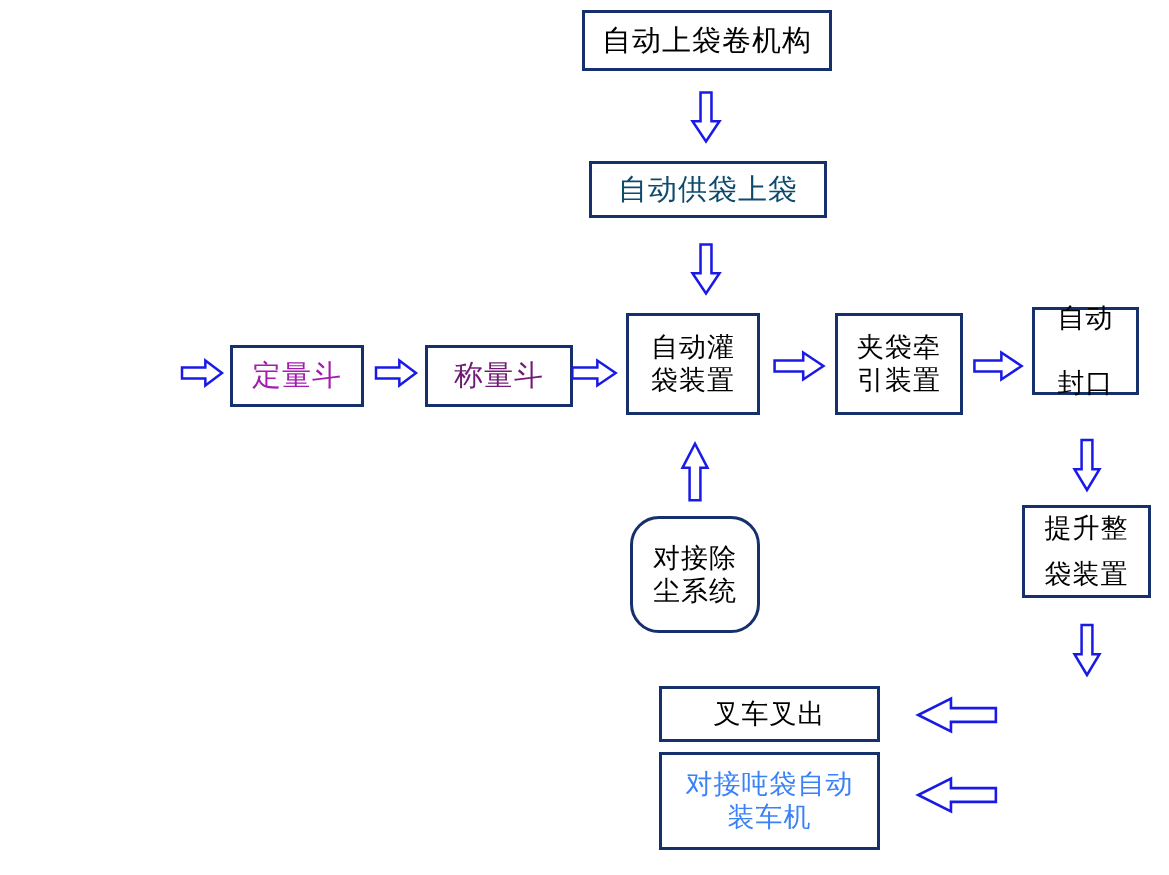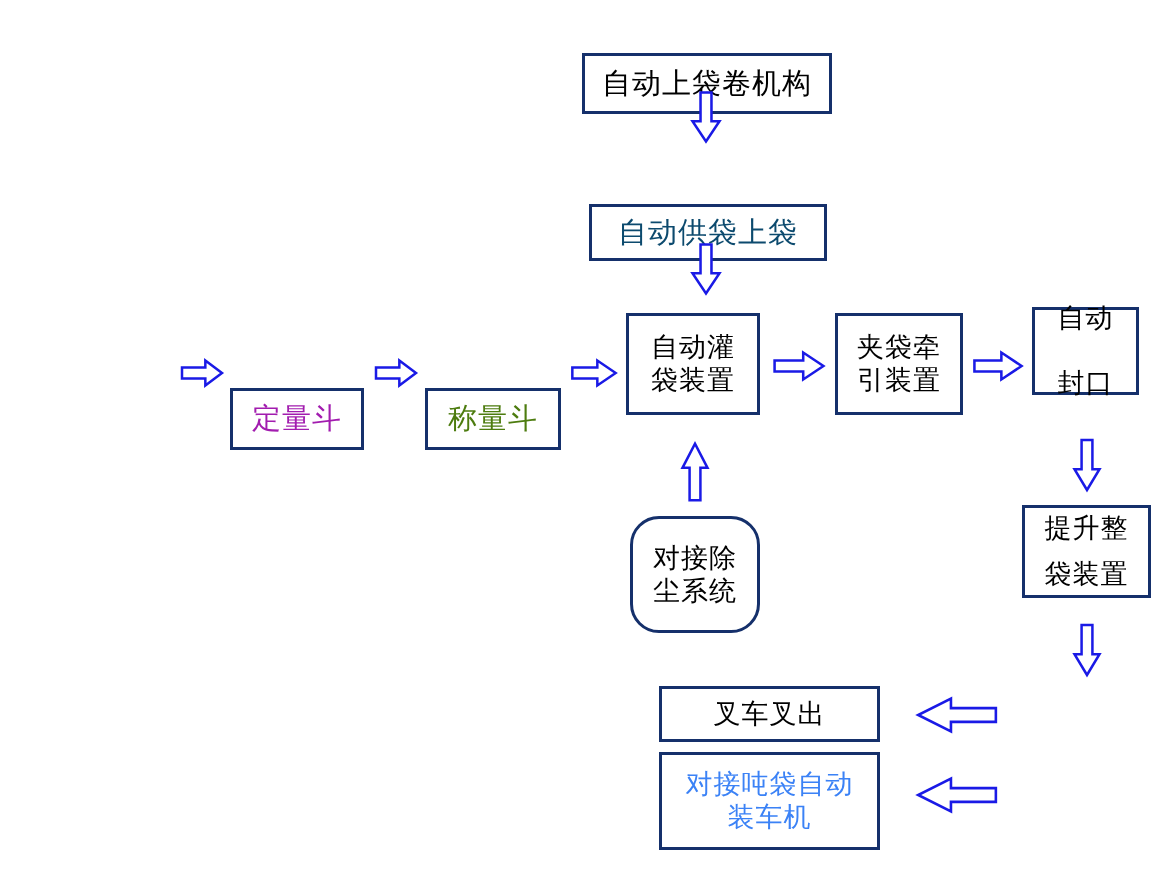--- a/index.html
+++ b/index.html
@@ -29,42 +29,42 @@
     justify-content: center;
     text-align: center;
     line-height: 1.22;
     font-weight: 400;
     letter-spacing: 1px;
   }
   .node .line {
     display: block;
     white-space: nowrap;
   }
-  .node.big { font-size: 29px; margin-top: 43px; }
+  .node.big { font-size: 29px; }
   .node.med { font-size: 27px; }
   .arrow {
     position: absolute;
     display: block;
   }
   .arrow svg { display: block; overflow: visible; }
 </style>
 </head>
 <body>
 
 <div id="canvas" style="background: rgb(255, 255, 255);">
     <div class="node big" style="left: 582px; top: 10px; width: 250px; height: 61px; border-color: rgb(21, 48, 107); color: rgb(0, 0, 0);">
       <span class="line">自动上袋卷机构</span>
     </div>
     <div class="node big" style="left: 589px; top: 161px; width: 238px; height: 57px; border-color: rgb(21, 48, 107); color: #0c4a6e;">
       <span class="line">自动供袋上袋</span>
     </div>
     <div class="node big" style="left: 230px; top: 345px; width: 134px; height: 62px; border-color: rgb(21, 48, 107); color: #a21caf;">
       <span class="line">定量斗</span>
     </div>
-    <div class="node big" style="left: 425px; top: 345px; width: 136px; height: 62px; border-color: rgb(21, 48, 107); color: #4d7c0f;">
+    <div class="node big" style="left: 425px; top: 345px; width: 148px; height: 62px; border-color: rgb(21, 48, 107); color: #701a75;">
       <span class="line">称量斗</span>
     </div>
     <div class="node med" style="left: 626px; top: 313px; width: 134px; height: 102px; border-color: rgb(21, 48, 107); color: rgb(0, 0, 0);">
       <span class="line">自动灌</span>
       <span class="line">袋装置</span>
     </div>
     <div class="node med" style="left: 835px; top: 313px; width: 128px; height: 102px; border-color: rgb(21, 48, 107); color: rgb(0, 0, 0);">
       <span class="line">夹袋牵</span>
       <span class="line">引装置</span>
     </div>

